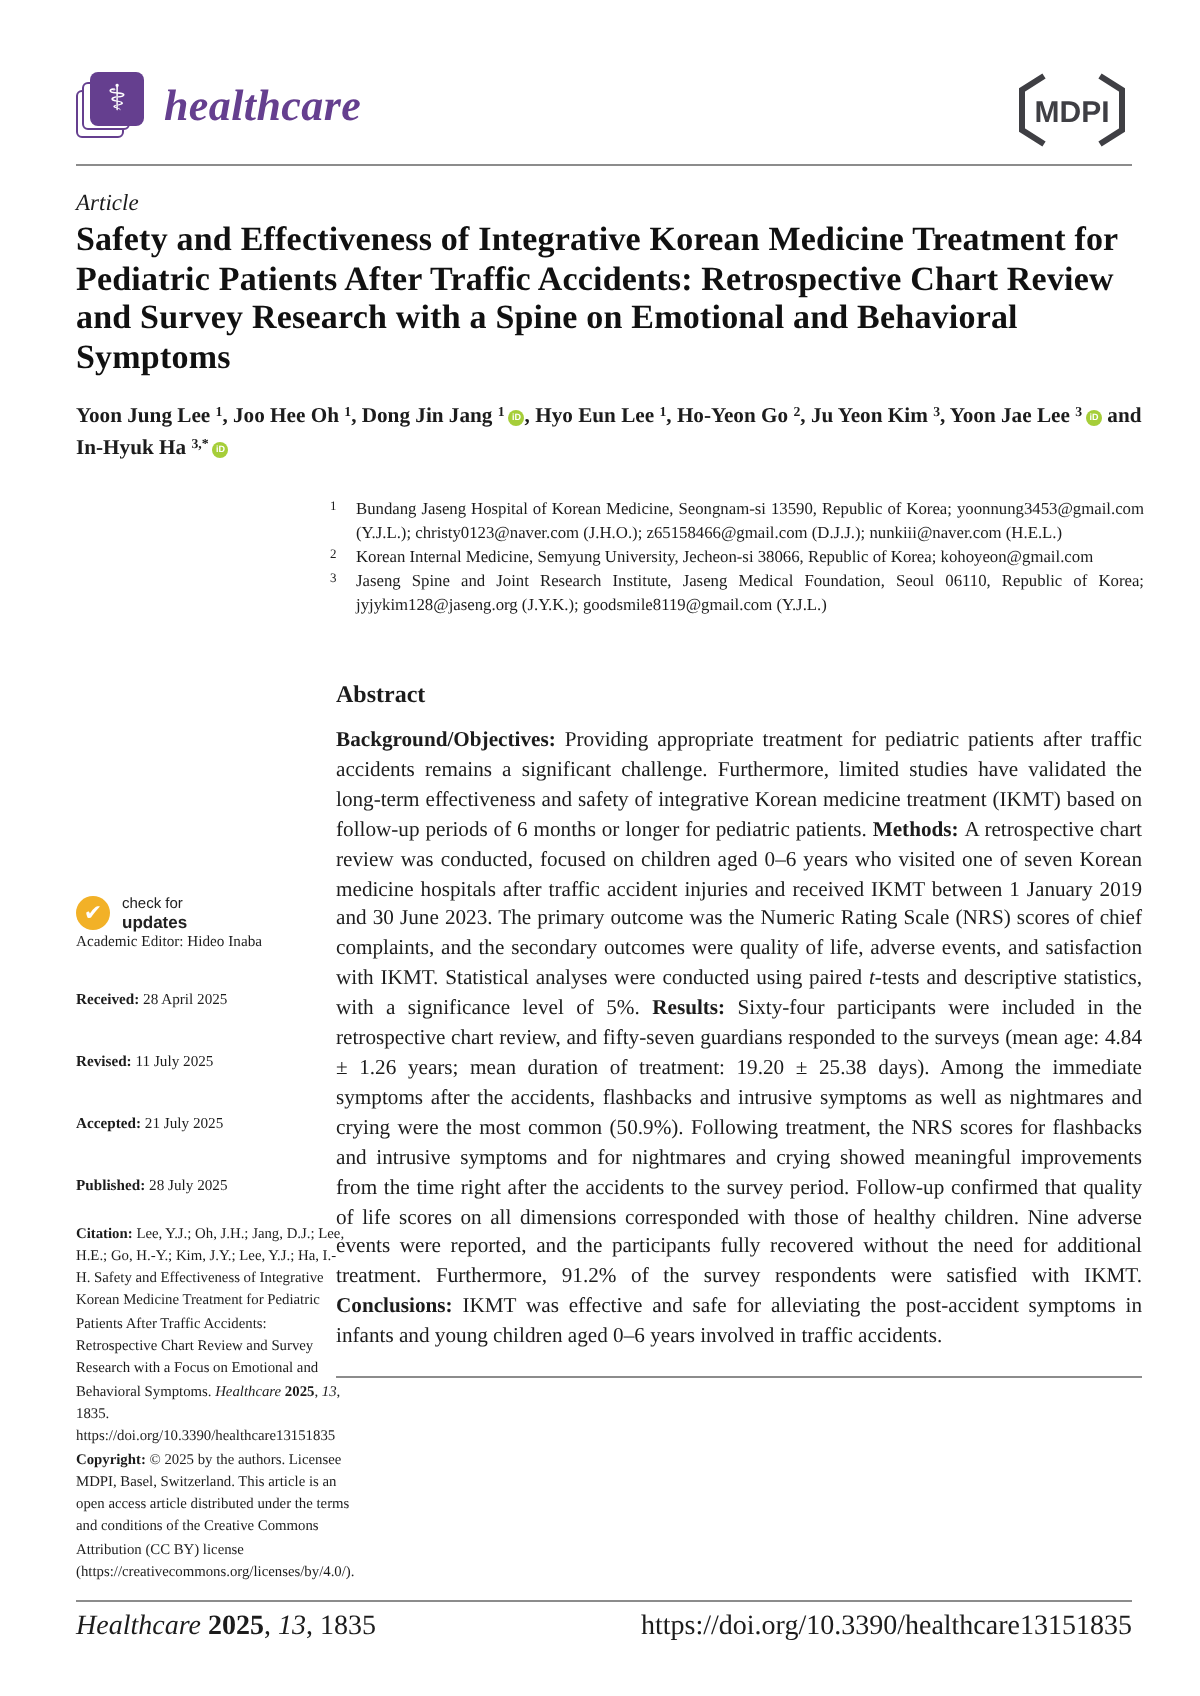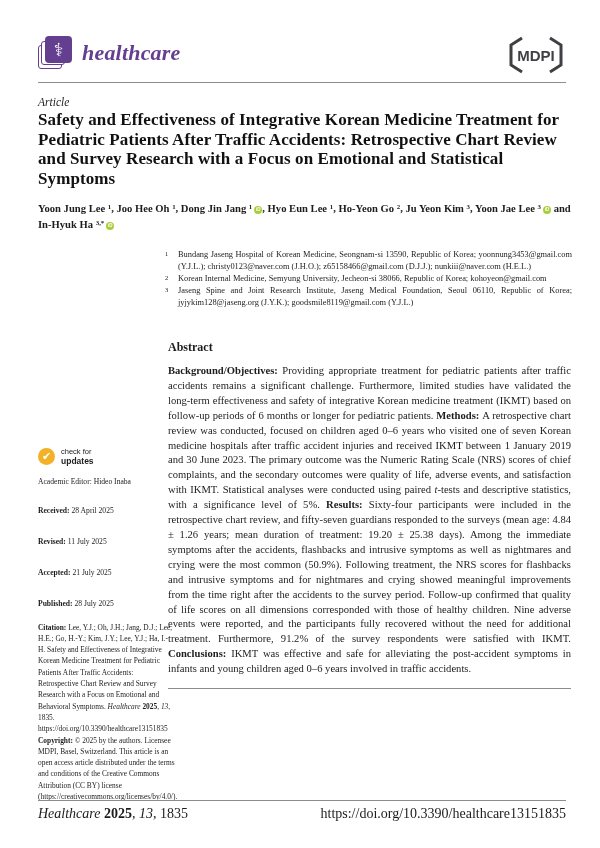--- a/index.html
+++ b/index.html
@@ -46,21 +46,21 @@
 
   
   .sidebar { position:absolute; left:38px; top:448px; width:137px; }
   .badge { display:flex; align-items:center; gap:6px; cursor:pointer; }
   .badge-circle { width:17px; height:17px; border-radius:50%; background:#f2b127; color:#fff;
                   display:flex; align-items:center; justify-content:center;
                   font-family:"DejaVu Sans", sans-serif; font-size:11px; font-weight:bold; }
   .badge-text { font-family:"Liberation Sans", sans-serif; font-size:7.5px; line-height:8.5px; color:#222; }
   .badge-text .l2 { font-weight:bold; font-size:8.5px; }
   .side-note { font-size:7.6px; line-height:11.4px; color:#1c1c1c; }
-  .editor { margin-top:11px; }
+  .editor { }
   .dates { margin-top:8px; }
   .dates .date-row { display:block; line-height:13.8px;margin-top:17px; }
   .citation { margin-top:11px; font-size:7.4px; line-height:11.3px; }
   .copyright { font-size:7.4px; line-height:11.3px; }
 
   
   .footer-row { position:absolute; left:38px; top:806px; width:528px; display:flex;
                 justify-content:space-between; font-size:14px; }
 
   
@@ -85,21 +85,21 @@
   <svg class="mdpi-logo" width="62" height="42" viewBox="0 0 62 42">
     <path d="M17 4 L6 11 L6 31 L17 38" fill="none" stroke="#3f3f44" stroke-width="3" stroke-linejoin="miter"></path>
     <path d="M45 4 L56 11 L56 31 L45 38" fill="none" stroke="#3f3f44" stroke-width="3" stroke-linejoin="miter"></path>
     <text x="31" y="27" text-anchor="middle" font-family="Liberation Sans, sans-serif" font-size="15" font-weight="bold" fill="#3f3f44">MDPI</text>
   </svg>
 
   <div class="rule header"></div>
 
   <div class="article-type">Article</div>
 
-  <h1 class="title">Safety and Effectiveness of Integrative Korean Medicine Treatment for Pediatric Patients After Traffic Accidents: Retrospective Chart Review and Survey Research with a Focus on Emotional and Statistical Symptoms</h1>
+  <h1 class="title">Safety and Effectiveness of Integrative Korean Medicine Treatment for Pediatric Patients After Traffic Accidents: Retrospective Chart Review and Survey Research with a Spine on Emotional and Behavioral Symptoms</h1>
 
   <div class="authors"><span>Yoon Jung Lee </span><span class="sup">1</span><span>, Joo Hee Oh </span><span class="sup">1</span><span>, Dong Jin Jang </span><span class="sup">1</span><span class="orcid">iD</span><span>, Hyo Eun Lee </span><span class="sup">1</span><span>, Ho-Yeon Go </span><span class="sup">2</span><span>, Ju Yeon Kim </span><span class="sup">3</span><span>, Yoon Jae Lee </span><span class="sup">3</span><span class="orcid">iD</span><span> and In-Hyuk Ha </span><span class="sup">3,*</span><span class="orcid">iD</span></div>
 
   <div class="affils">
     <div class="affil-row">
       <span class="affil-marker">1</span>
       <span class="affil-text">Bundang Jaseng Hospital of Korean Medicine, Seongnam-si 13590, Republic of Korea; yoonnung3453@gmail.com (Y.J.L.); christy0123@naver.com (J.H.O.); z65158466@gmail.com (D.J.J.); nunkiii@naver.com (H.E.L.)</span>
     </div>
     <div class="affil-row">
       <span class="affil-marker">2</span>

